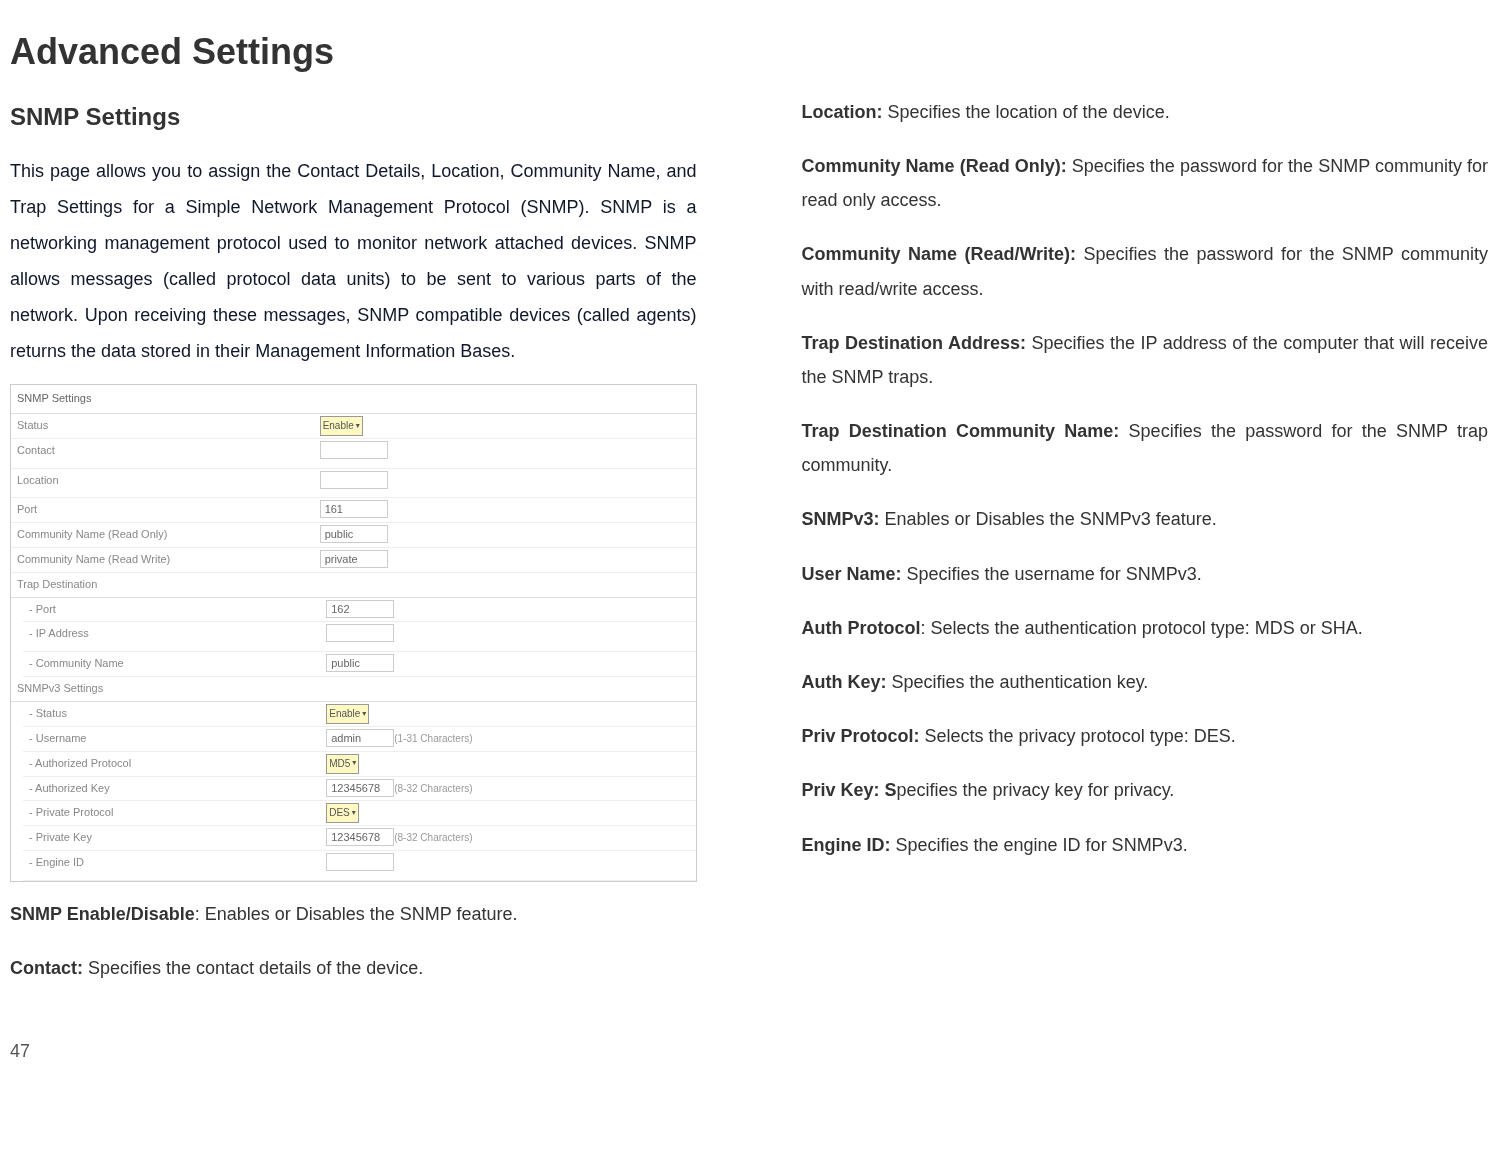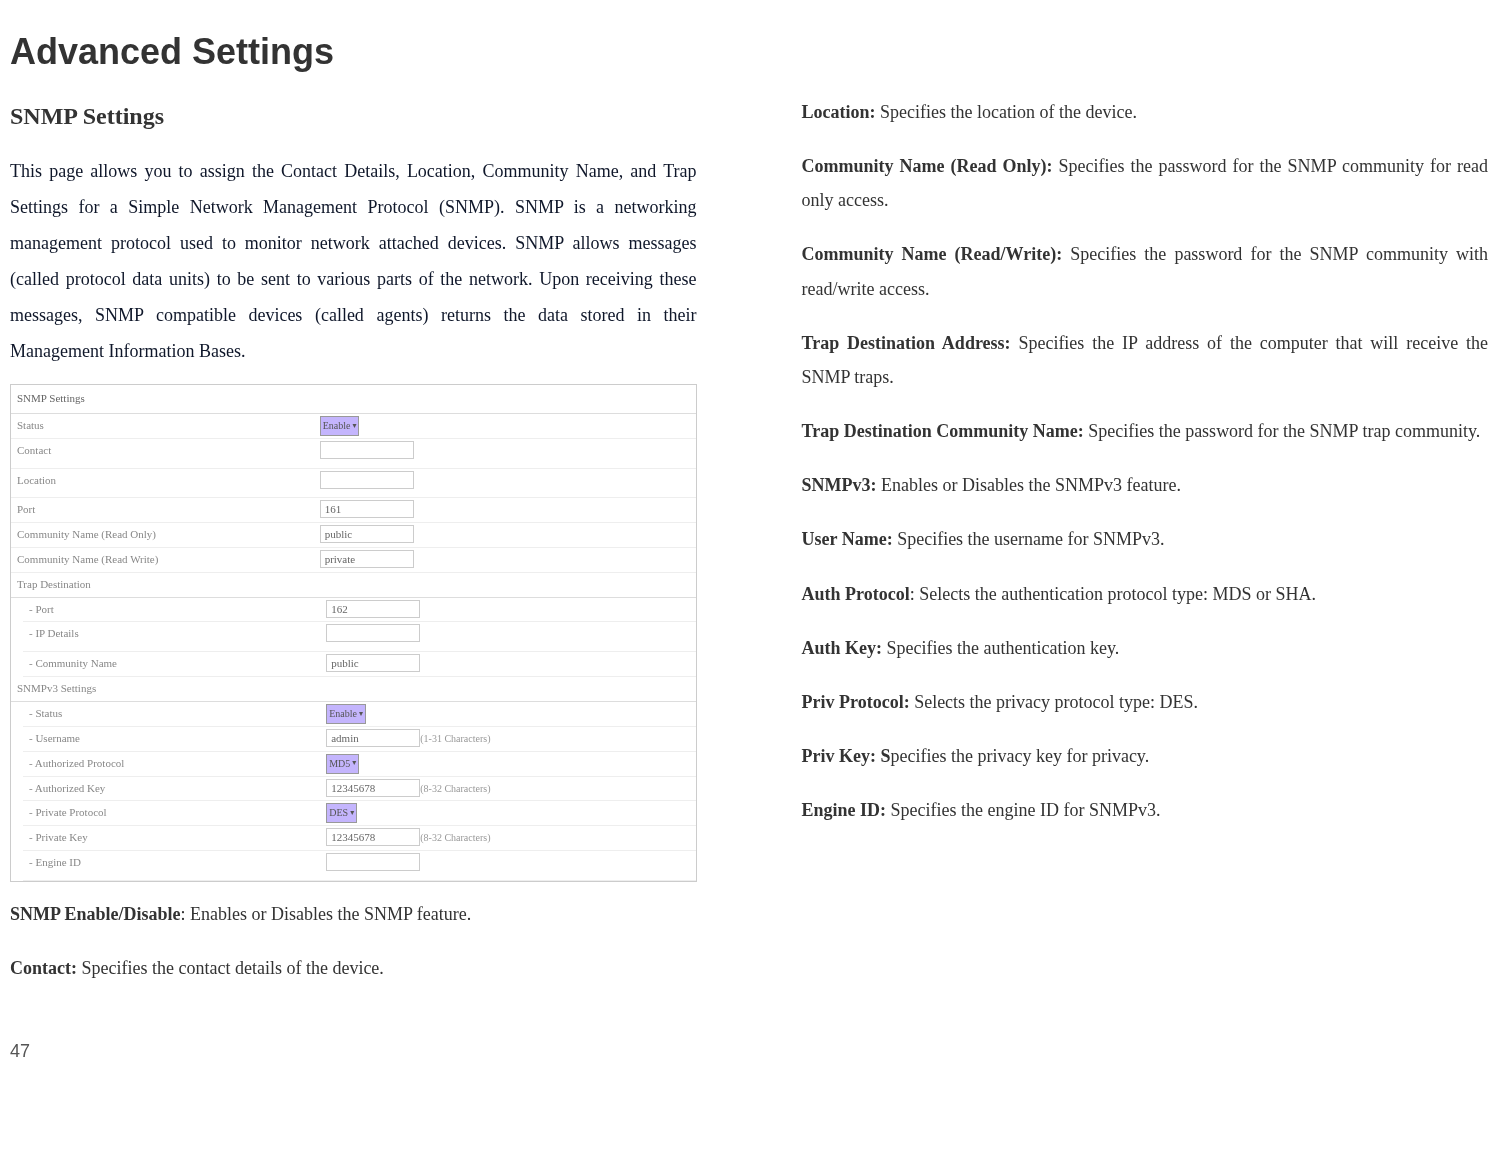--- a/index.html
+++ b/index.html
@@ -17,21 +17,20 @@
     }
     .page-title {
       font-size: 36px;
       font-weight: bold;
       margin-bottom: 10px;
       color: #333;
     }
     .columns {
       display: flex;
       gap: 105px;
-      font-family: Liberation Serif, serif;
     }
     .col {
       flex: 1;
     }
     .section-title {
       font-size: 24px;
       font-weight: bold;
       margin-bottom: 15px;
       color: #333;
     }
@@ -63,32 +62,32 @@
     .screenshot-label {
       width: 45%;
       color: #888;
       font-size: 11px;
     }
     .screenshot-input {
       border: 1px solid #ccc;
       padding: 1px 4px;
       font-size: 11px;
       color: #666;
-      width: 94px;
+      width: 68px;
       background: #fff;
       display: inline-block;
       height: 18px;
       line-height: 14px;
     }
     .screenshot-select {
       border: 1px solid #999;
       padding: 0px 2px;
       font-size: 10px;
       color: #555;
-      background: #c4b5fd;
+      background: #fef9c3;
       display: inline-flex;
       align-items: center;
     }
     .screenshot-select::after {
       content: "▾";
       margin-left: 2px;
       font-size: 8px;
     }
     .screenshot-note {
       font-size: 10px;
@@ -153,21 +152,21 @@
         </div>
       <div class="screenshot-row" style="border-bottom:1px solid #ddd;">
           <span class="screenshot-label">Trap Destination</span>
         </div>
       <div id="trap-rows" class="sub-indent">
           <div class="screenshot-row">
     <span class="screenshot-label">- Port</span>
     <span><span class="screenshot-input">162</span></span>
   </div>
           <div class="screenshot-row">
-    <span class="screenshot-label">- IP Details</span>
+    <span class="screenshot-label">- IP Address</span>
     <span><span class="screenshot-input"></span></span>
   </div>
           <div class="screenshot-row">
     <span class="screenshot-label">- Community Name</span>
     <span><span class="screenshot-input">public</span></span>
   </div>
         </div>
       <div class="screenshot-row" style="border-bottom:1px solid #ddd;">
           <span class="screenshot-label">SNMPv3 Settings</span>
         </div>

